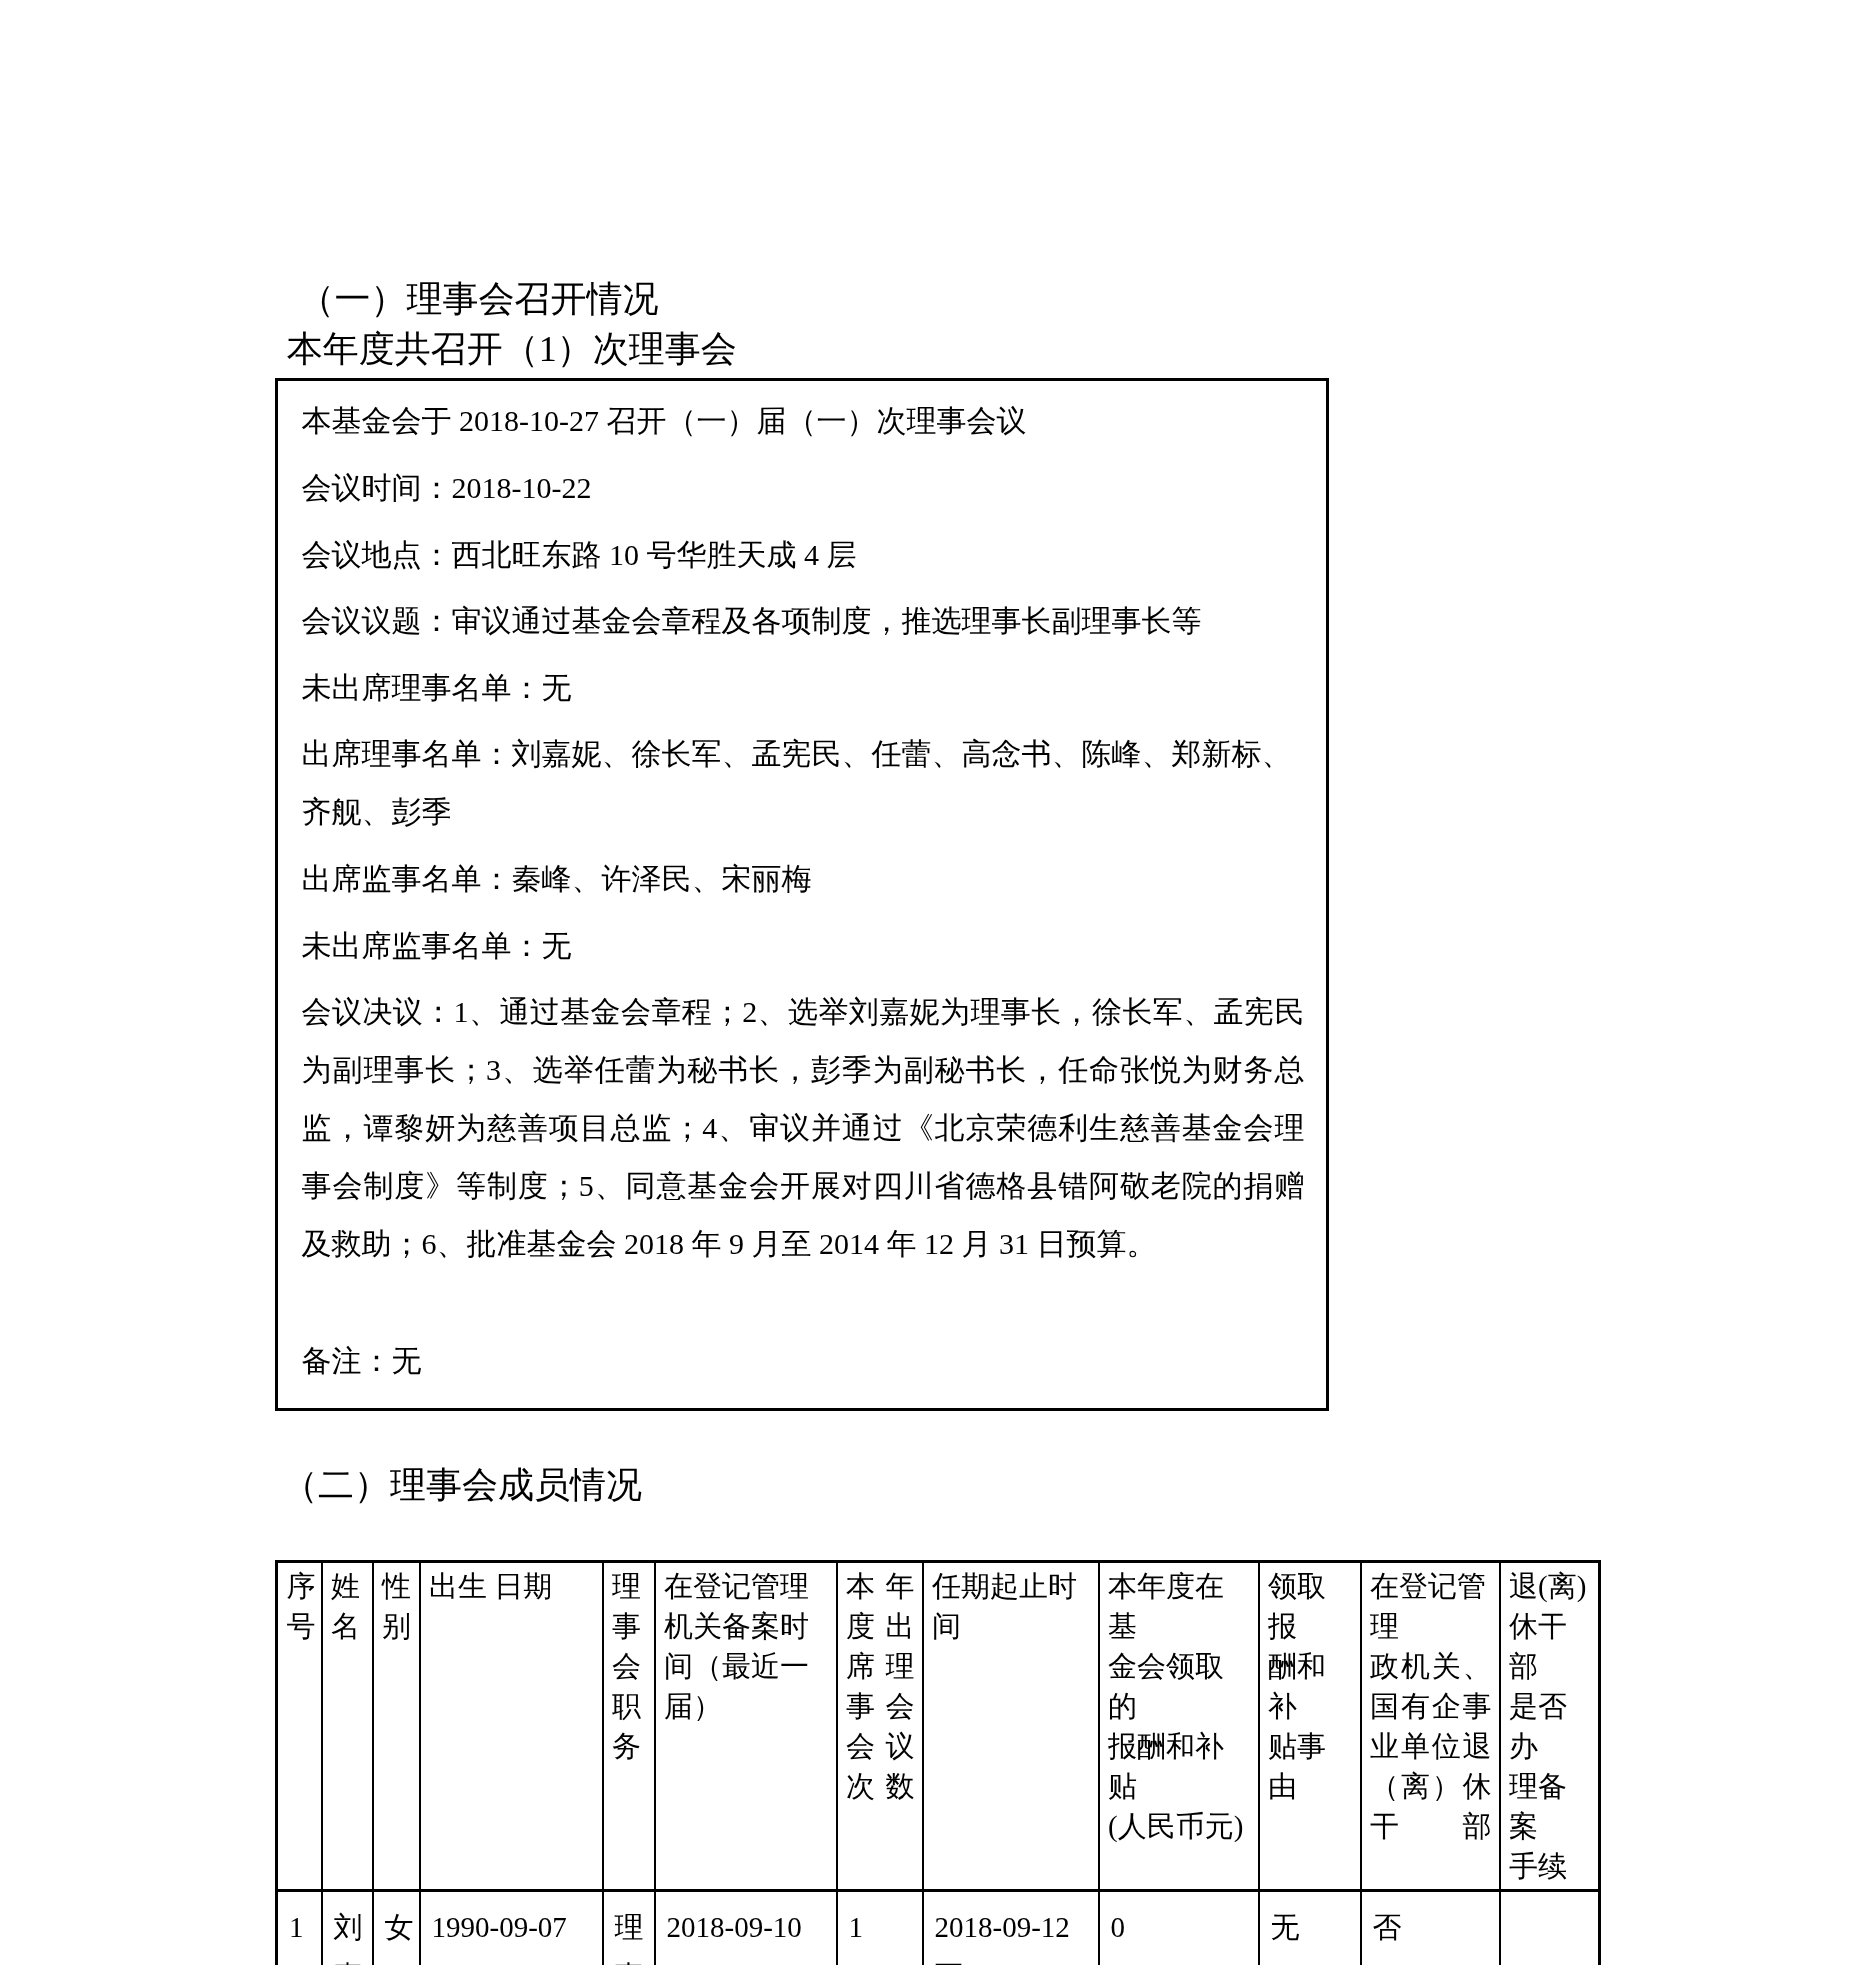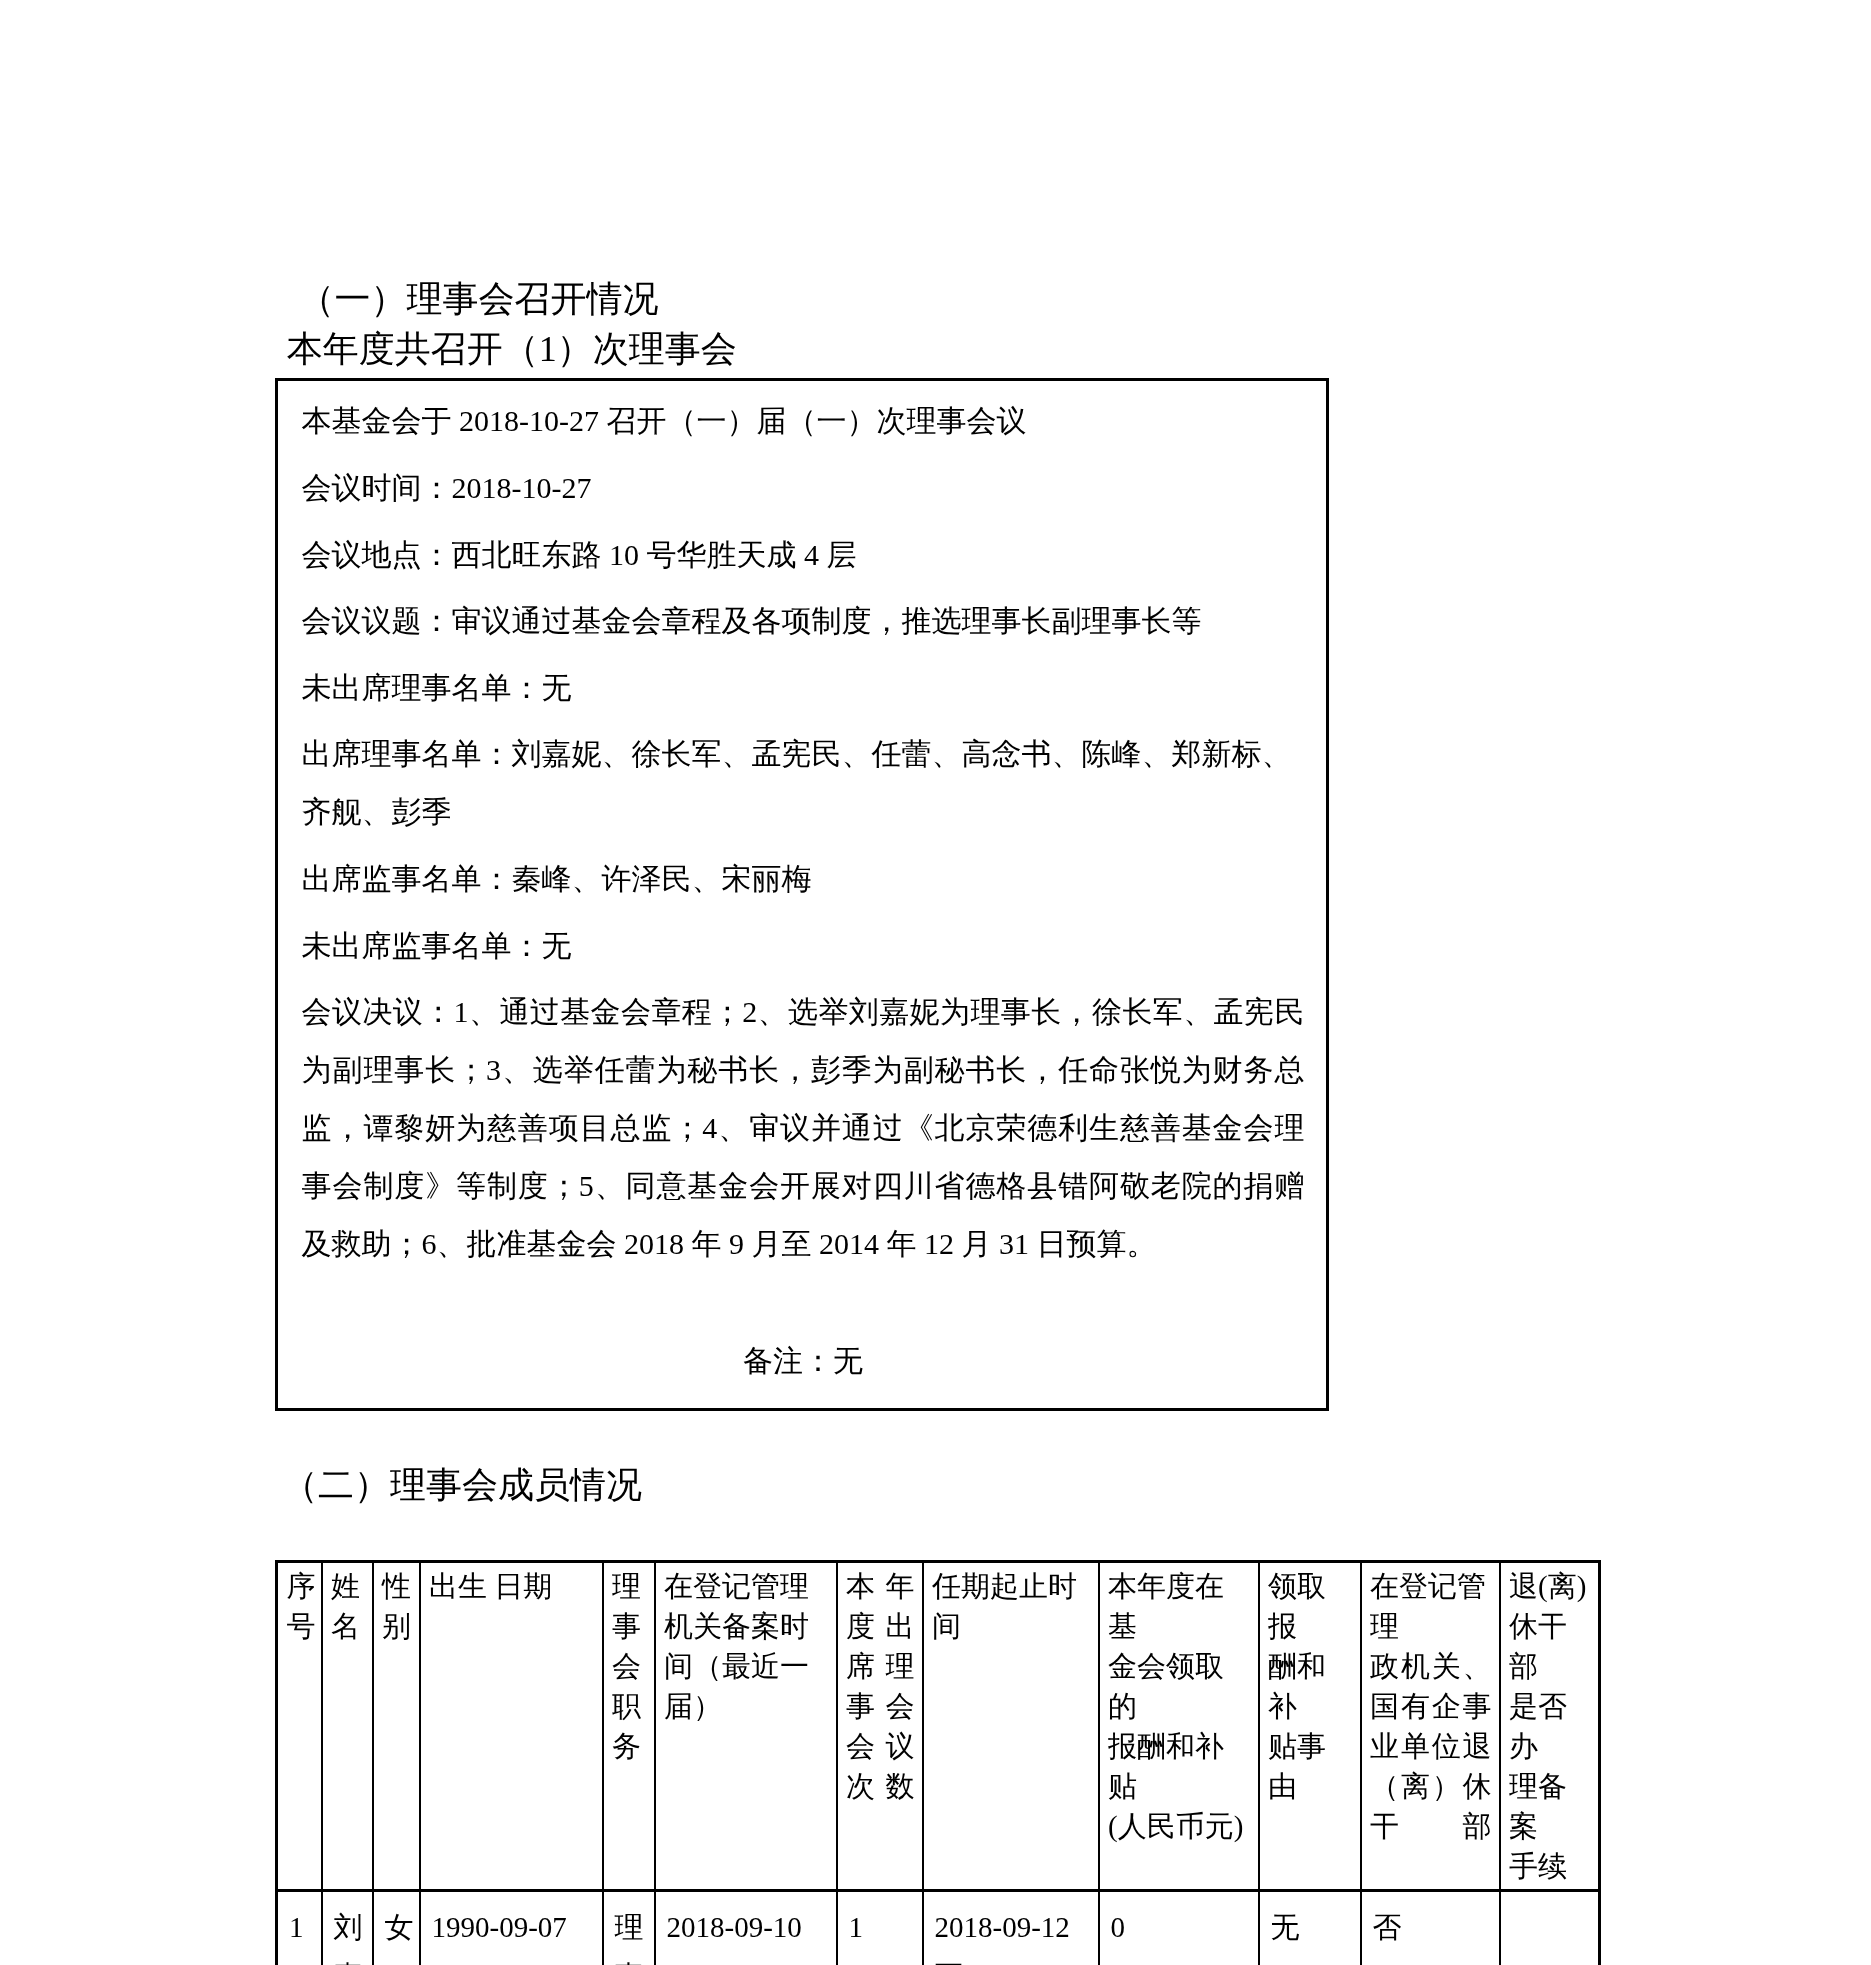--- a/index.html
+++ b/index.html
@@ -29,21 +29,21 @@
     border:3.9px solid #000;
     padding:11.8px 21.6px 17.7px 23.6px;
     width:1054px;
   }
   .meeting-box p{
     font-size:30px;line-height:58px;
     margin:0 0 8.6px 0;
     white-space:normal;
   }
   .meeting-box p.resolution{text-align:justify;}
-  .meeting-box p.note{margin:59px 0 0 0;text-align:center;}
+  .meeting-box p.note{margin:59px 0 0 0;}
   
   table.members{
     border-collapse:collapse;
     table-layout:fixed;
     width:1325px;
     border:3.9px solid #000;
   }
   table.members th, table.members td{
     box-sizing:border-box;
     border-left:2px solid #000;
@@ -83,21 +83,21 @@
 <body>
 
 <div class="page">
   <div class="content">
 
     <div class="h1">（一）理事会召开情况</div>
     <div class="h1 sub">本年度共召开（1）次理事会</div>
 
     <div class="meeting-box">
       <p>本基金会于 2018-10-27 召开（一）届（一）次理事会议</p>
-      <p>会议时间：2018-10-27</p>
+      <p>会议时间：2018-10-22</p>
       <p>会议地点：西北旺东路 10 号华胜天成 4 层</p>
       <p>会议议题：审议通过基金会章程及各项制度，推选理事长副理事长等</p>
       <p>未出席理事名单：无</p>
       <p>出席理事名单：刘嘉妮、徐长军、孟宪民、任蕾、高念书、陈峰、郑新标、齐舰、彭季</p>
       <p>出席监事名单：秦峰、许泽民、宋丽梅</p>
       <p>未出席监事名单：无</p>
       <p class="resolution">会议决议：1、通过基金会章程；2、选举刘嘉妮为理事长，徐长军、孟宪民为副理事长；3、选举任蕾为秘书长，彭季为副秘书长，任命张悦为财务总监，谭黎妍为慈善项目总监；4、审议并通过《北京荣德利生慈善基金会理事会制度》等制度；5、同意基金会开展对四川省德格县错阿敬老院的捐赠及救助；6、批准基金会 2018 年 9 月至 2014 年 12 月 31 日预算。</p>
       <p class="note">备注：无</p>
     </div>
 

